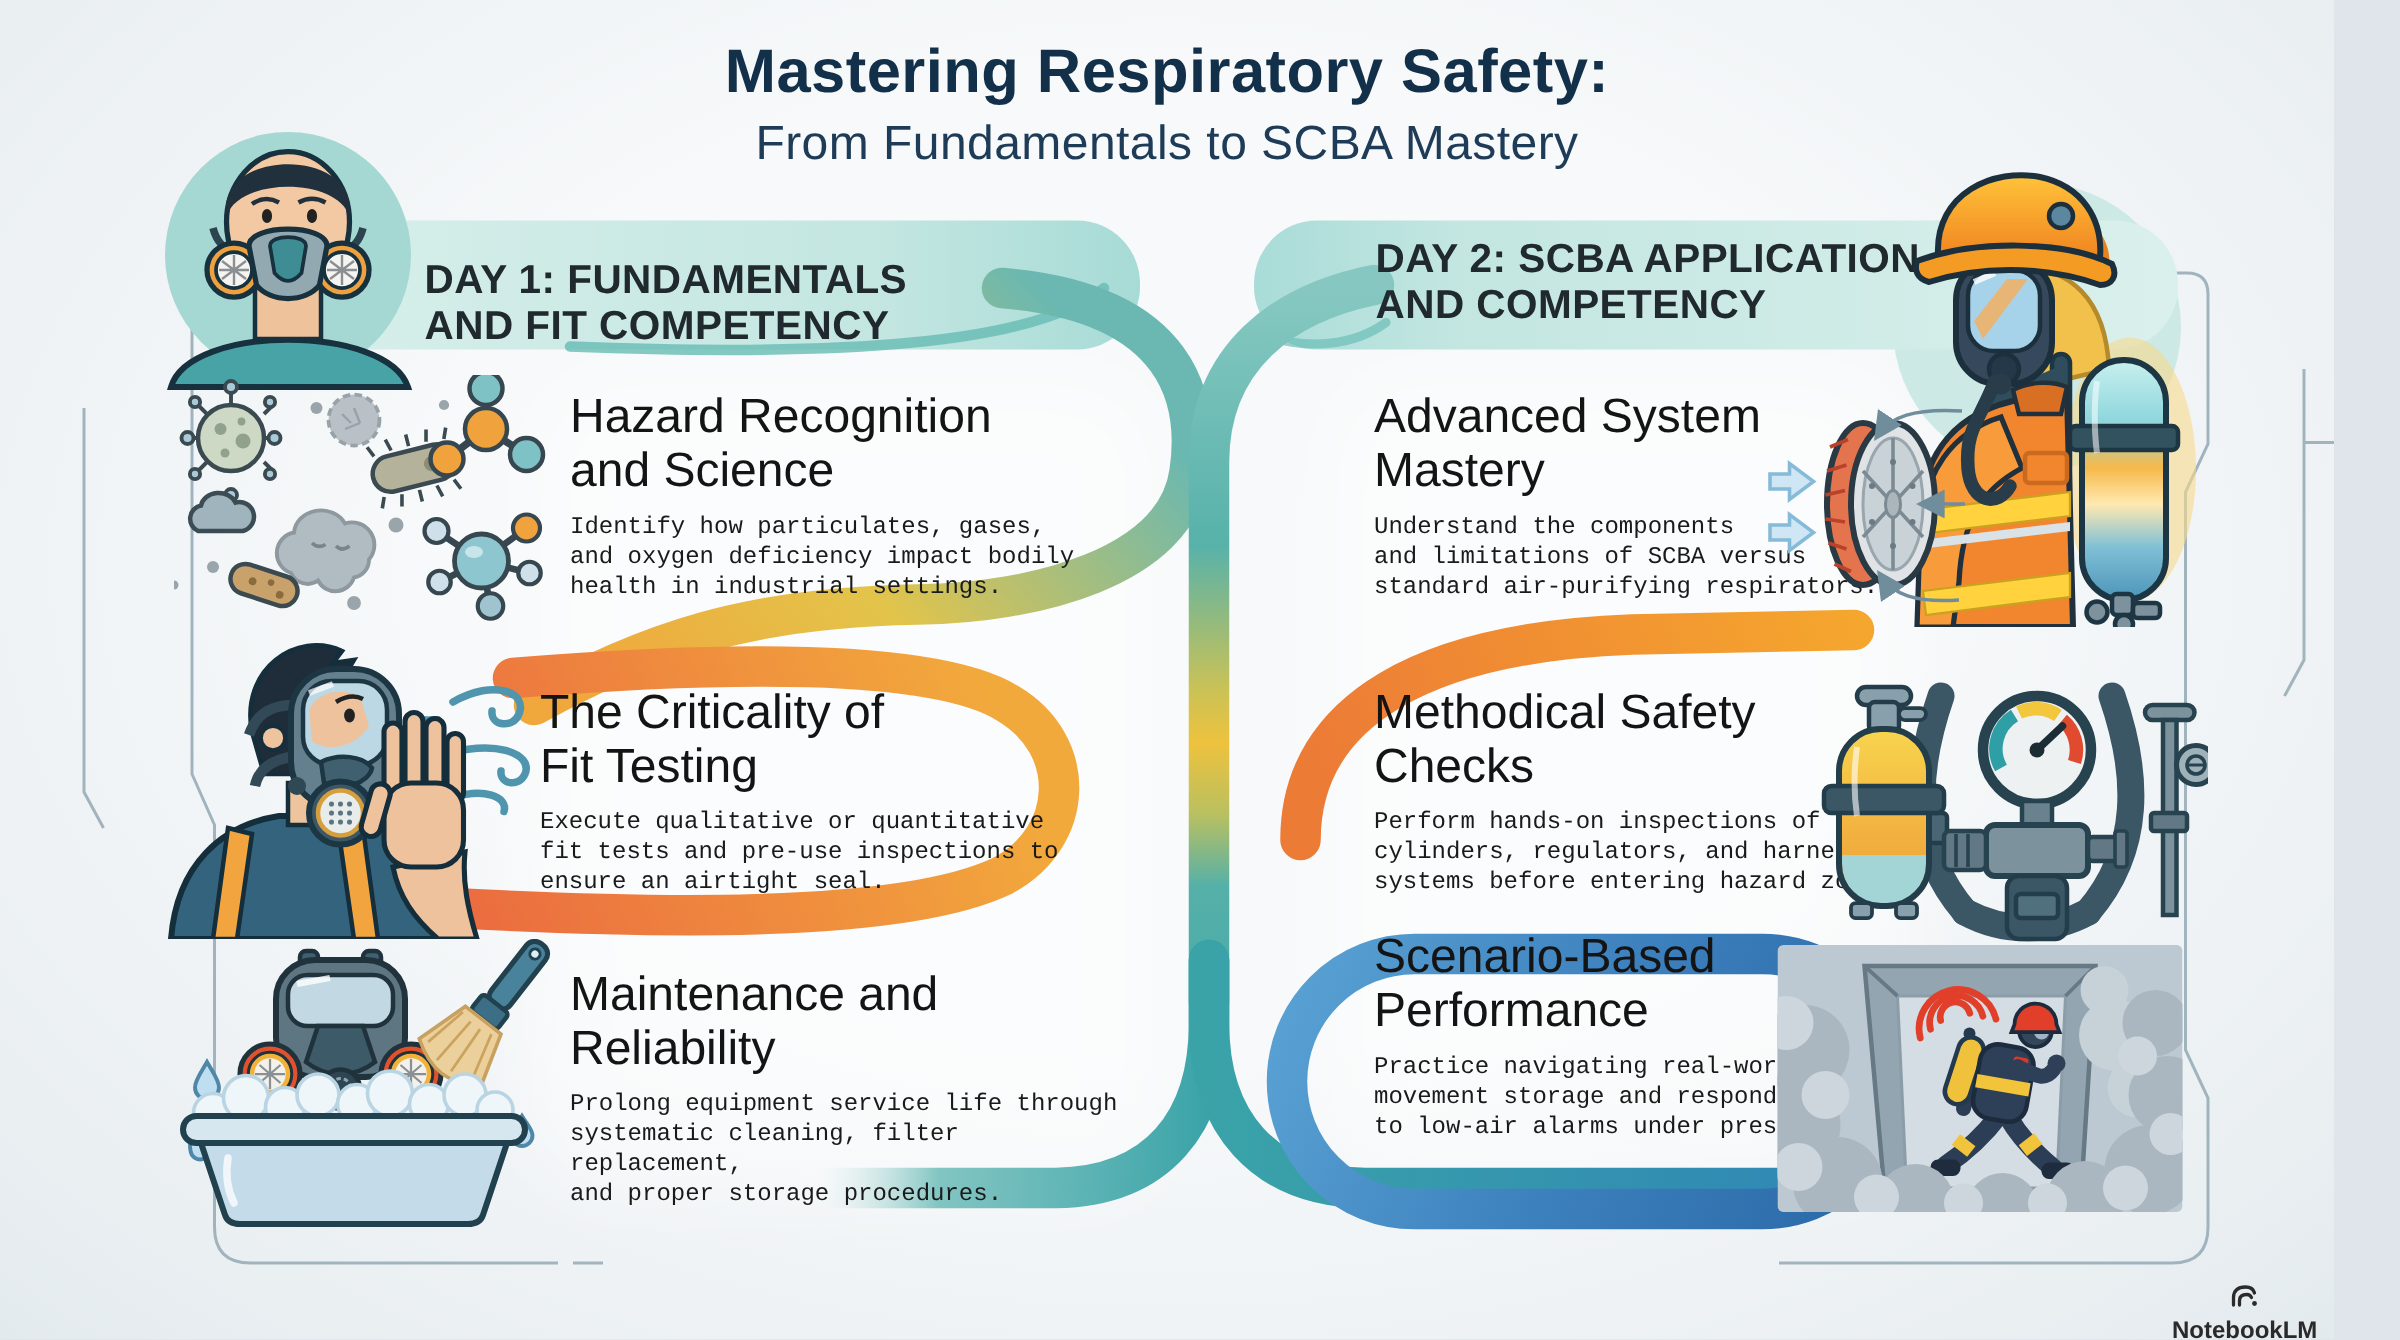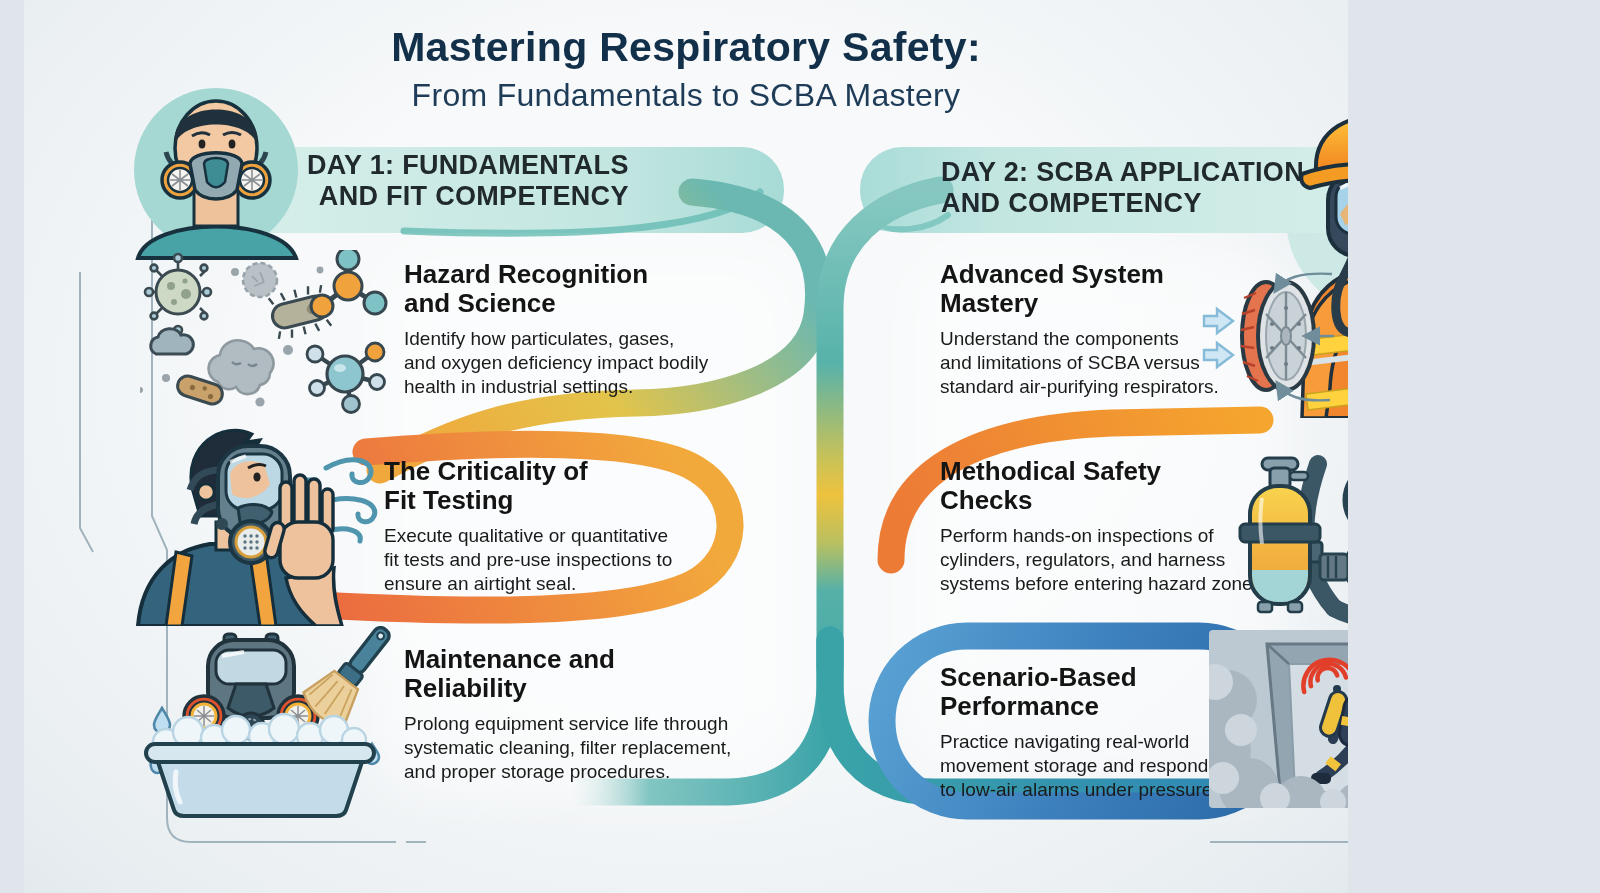--- a/index.html
+++ b/index.html
@@ -1,29 +1,29 @@
 <!DOCTYPE html>
 <html><head>
 <meta charset="utf-8">
 <style>
   html,body{margin:0;padding:0;background:#dfe5ea;}
   .canvas{
-    position:relative;width:1324px;height:893px;overflow:hidden;
+    position:relative;width:1556px;height:893px;overflow:hidden;
     background:radial-gradient(ellipse at 50% 42%, #f7f9fa 45%, #eaeff2 85%, #e3eaee 100%);
-    font-family:"Liberation Sans", sans-serif;color:#191919;margin-left:24px;
+    font-family:"Liberation Sans", sans-serif;color:#191919;
   }
   .abs{position:absolute;}
   svg{display:block;}
   .title-wrap{left:0;right:0;top:24px;text-align:center;}
   .title-l1{font-size:41px;font-weight:bold;color:#13304a;letter-spacing:.3px;}
   .title-l2{font-size:32px;font-weight:normal;color:#1e3c57;margin-top:6px;letter-spacing:.3px;}
   .dayhdr{white-space:pre-line;font-size:27px;font-weight:bold;line-height:1.16;color:#20292e;letter-spacing:.3px;}
   .sec{width:372px;}
-  .sec .t{white-space:pre-line;font-size:26px;font-weight:bold;line-height:1.12;color:#141414;margin:0 0 9px 0;}
-  .sec .d{white-space:pre-line;font-size:19px;line-height:1.26;color:#1a1a1a;margin:0;}
+  .sec .t{white-space:pre-line;font-size:32px;font-weight:normal;line-height:1.12;color:#141414;margin:0 0 9px 0;}
+  .sec .d{white-space:pre-line;font-size:16px;line-height:1.26;color:#1a1a1a;margin:0;font-family:Liberation Mono, monospace;}
   .softpanel{background:rgba(255,255,255,.5);filter:blur(26px);border-radius:60px;}
   .watermark{display:flex;align-items:center;gap:6px;flex-direction:column;}
   .watermark .wm-label{font-size:16px;font-weight:bold;color:#2a2a2a;}
 </style>
 </head>
 <body>
 
 <div class="canvas">
 
   <div class="abs softpanel" style="left:350px;top:245px;width:430px;height:550px;"></div>
@@ -103,21 +103,21 @@
       <path d="M 867 560 C 867 472 952 428 1088 423 L 1236 420" stroke="url(#g-oarc)" stroke-width="27"></path>
       <rect x="858" y="636" width="402" height="170" rx="85" stroke="url(#g-blue)" stroke-width="27"></rect>
     </g>
   </svg>
 
   <div class="abs title-wrap">
     <div class="title-l1">Mastering Respiratory Safety:</div>
     <div class="title-l2">From Fundamentals to SCBA Mastery</div>
   </div>
 
-  <div class="abs dayhdr" style="left:283px;top:150px;text-align:right;">DAY 1: FUNDAMENTALS
+  <div class="abs dayhdr" style="left:283px;top:171px;">DAY 1: FUNDAMENTALS
 AND FIT COMPETENCY</div>
   <div class="abs dayhdr" style="left:917px;top:157px;">DAY 2: SCBA APPLICATION
 AND COMPETENCY</div>
 
   <div class="abs sec" style="left:380px;top:260px;">
     <h3 class="t">Hazard Recognition
 and Science</h3>
     <p class="d">Identify how particulates, gases,
 and oxygen deficiency impact bodily
 health in industrial settings.</p>
@@ -144,21 +144,21 @@
 and limitations of SCBA versus
 standard air-purifying respirators.</p>
   </div>
   <div class="abs sec" style="left:916px;top:457px;">
     <h3 class="t">Methodical Safety
 Checks</h3>
     <p class="d">Perform hands-on inspections of
 cylinders, regulators, and harness
 systems before entering hazard zones.</p>
   </div>
-  <div class="abs sec" style="left:916px;top:663px;">
+  <div class="abs sec" style="left:916px;top:620px;">
     <h3 class="t">Scenario-Based
 Performance</h3>
     <p class="d">Practice navigating real-world
 movement storage and responding
 to low-air alarms under pressure.</p>
   </div>
 
   <svg class="abs" style="left:100px;top:86px;" width="185" height="175" viewBox="0 0 185 175">
     <circle cx="92" cy="84" r="82" fill="#a5d8d2"></circle>
     <path d="M14 172 C 26 130 158 130 172 172 Z" fill="#47a3a6" stroke="#17313e" stroke-width="4"></path>

